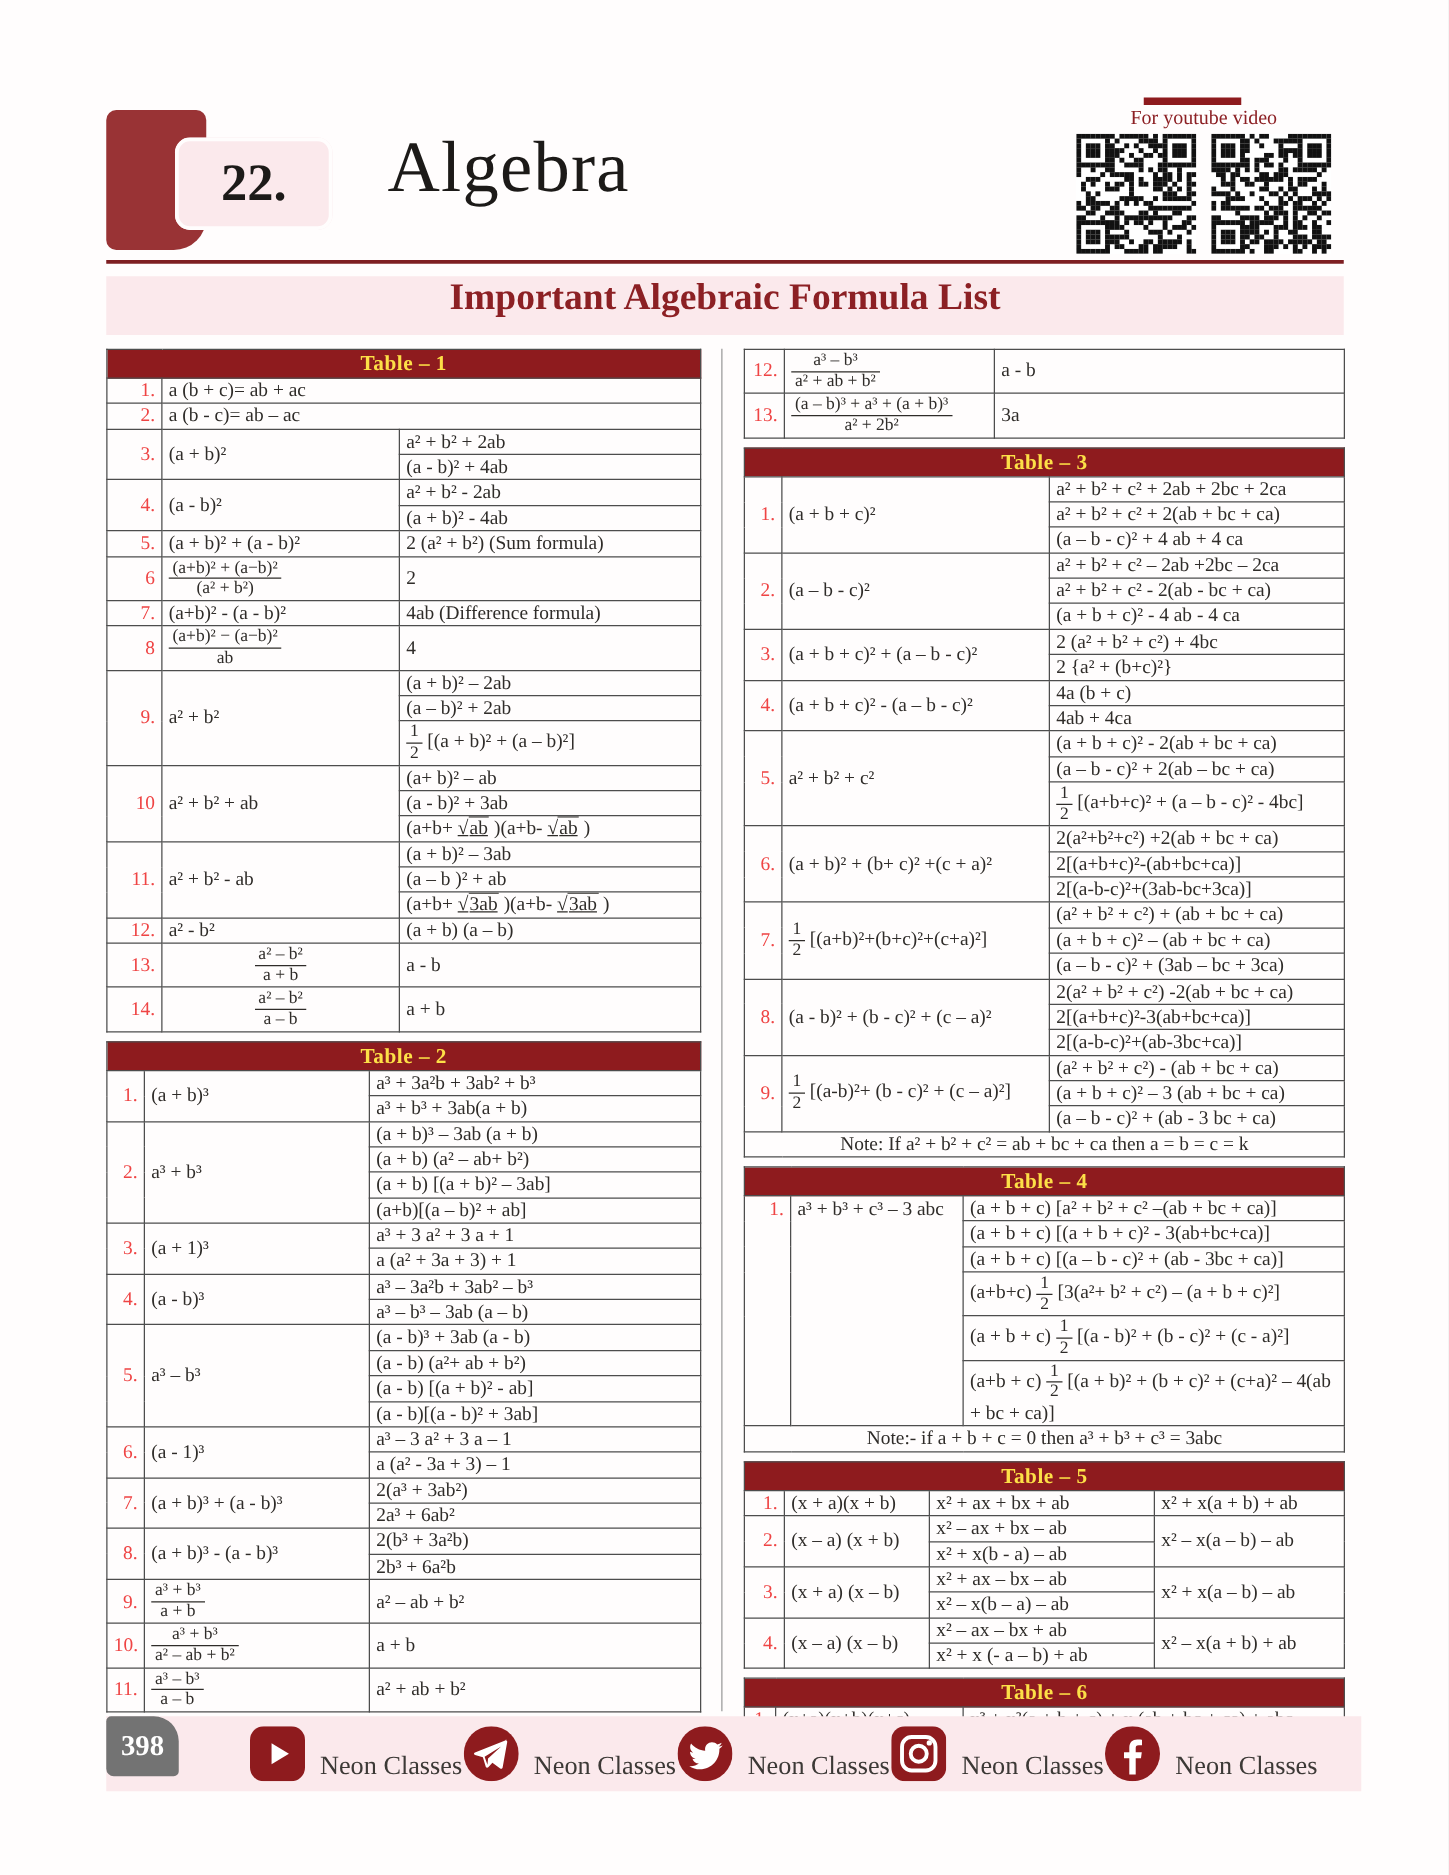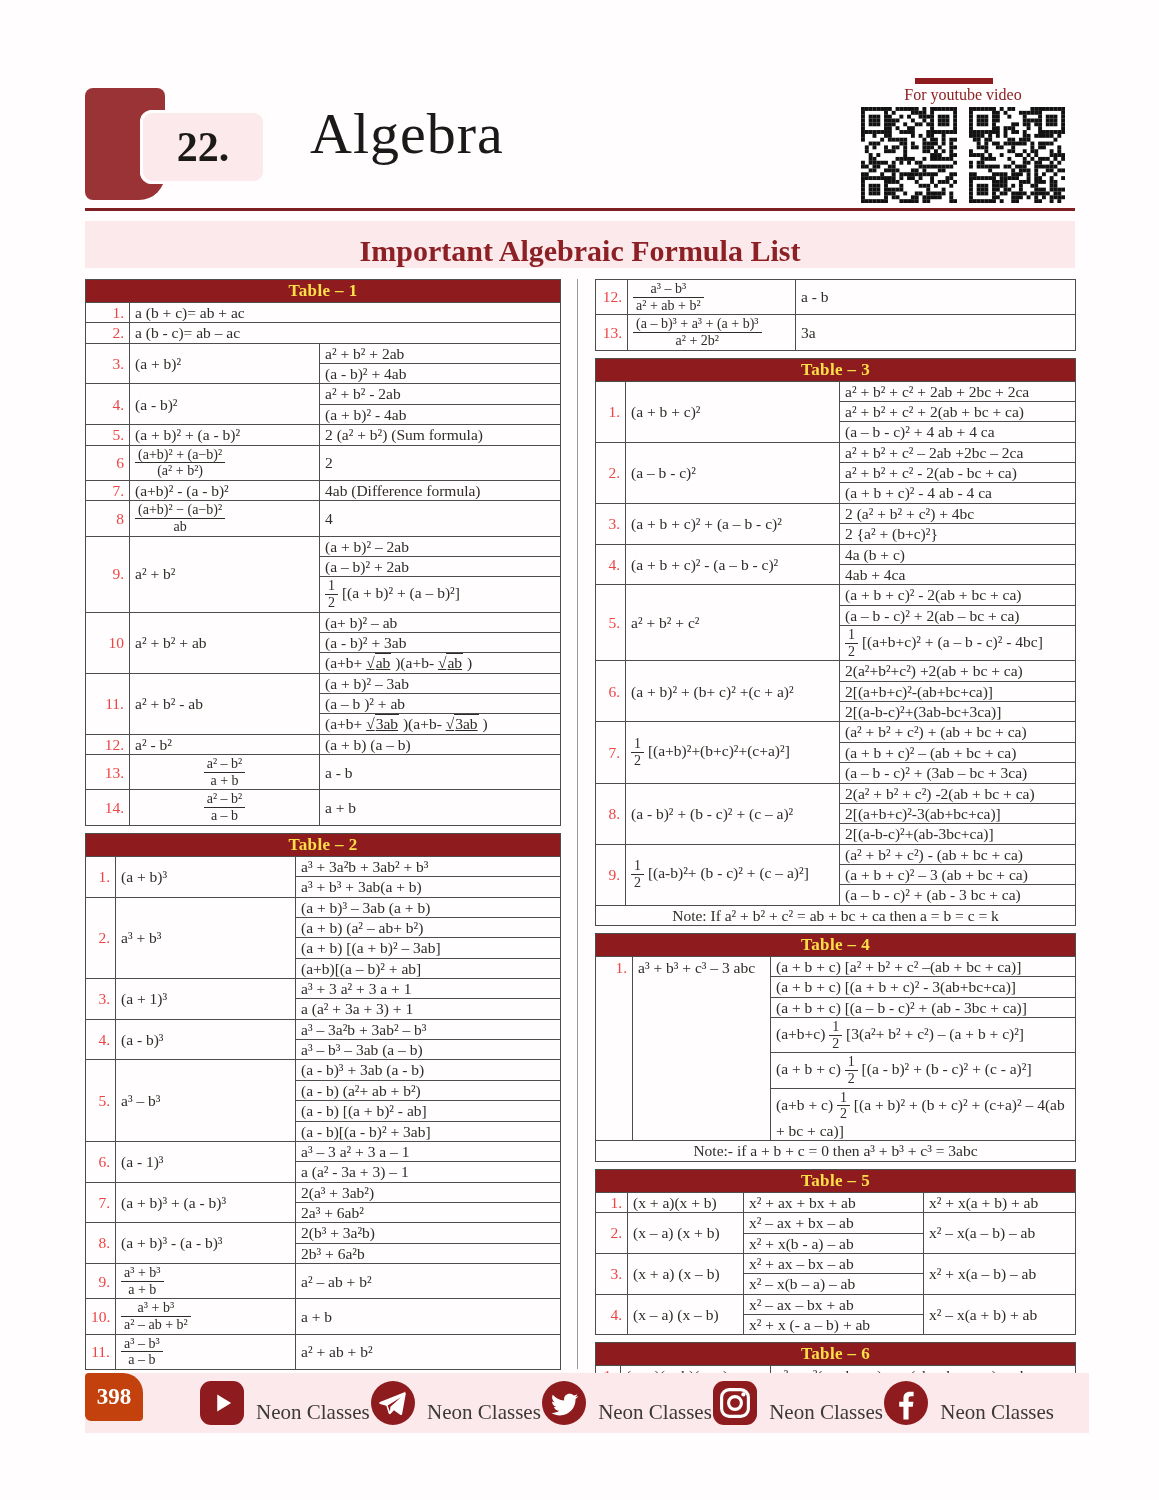--- a/index.html
+++ b/index.html
@@ -16,21 +16,21 @@
               box-shadow:0 0 0 3px #fffdfd inset;}
   .badge-num{font-size:42px;font-weight:bold;color:#1c1a18;}
   .chapter-title{position:absolute;left:225px;top:14px;font-size:58px;font-weight:normal;color:#1c1a18;letter-spacing:1px;}
   .qr-block{position:absolute;right:0;top:0;width:224px;text-align:center;}
   .qr-label{font-size:16px;color:#8c2024;margin-bottom:3px;}
   .qr-row{display:flex;gap:12px;justify-content:center;}
   svg.qr{width:96px;height:96px;background:#fff;}
   .rule{position:absolute;left:85px;top:208px;width:990px;height:3px;background:#7e1f22;}
   
   .banner{position:absolute;left:85px;top:221px;width:990px;height:47px;background:#fbe9ec;
-          display:flex;align-items:flex-end;justify-content:center;}
+          display:flex;align-items:flex-start;justify-content:center;}
   .banner span{font-size:30px;font-weight:bold;color:#8c2024;}
   
   .cols{position:absolute;left:85px;top:279px;width:990px;display:flex;gap:35px;max-height:1092px;}
   .cols::before{content:"";position:absolute;left:492px;top:0;height:1090px;width:1px;background:#9a9a9a;}
   .col.left{width:475px;}
   .col.right{width:480px;}
   
   .ftable{border-collapse:collapse;width:100%;table-layout:fixed;margin-bottom:7px;}
   .ftable th,.ftable td{border:1px solid #4d4d4d;}
   .t-title{background:#8e1b1e;color:#fde047;font-weight:bold;font-size:17px;text-align:center;
@@ -41,21 +41,21 @@
   .center{text-align:center;}
   #t4 td.c-num,#t4 td.c-expr{vertical-align:top;padding-top:2px;}
   
   .frac{display:inline-block;vertical-align:middle;text-align:center;font-size:14px;line-height:1.12;}
   .fnum{display:block;border-bottom:1px solid #2f2c29;padding:0 3px;white-space:nowrap;}
   .fden{display:block;padding:0 3px;white-space:nowrap;}
   .rad{white-space:nowrap;text-decoration:underline;}
   .rarg{border-top:1px solid #2f2c29;padding:0 1px;}
   
   .footer{position:absolute;left:85px;top:1373px;width:1004px;height:60px;background:#fbe9ec;}
-  .pagenum{position:absolute;left:0;top:0;width:58px;height:48px;background:#c2410c;
+  .pagenum{position:absolute;left:0;top:0;width:58px;height:48px;background:#737373;
            border-radius:4px 20px 4px 6px;color:#fff;display:flex;align-items:center;
            justify-content:center;font-weight:bold;font-size:23px;}
   .socials{position:absolute;left:115px;right:35px;top:0;height:100%;display:flex;
            align-items:center;justify-content:space-between;}
   .social{display:flex;align-items:flex-end;gap:12px;}
   .sicon{width:44px;height:44px;display:block;}
   .social-label{font-size:21px;color:#3c3936;}
 </style>
 </head>
 <body>

